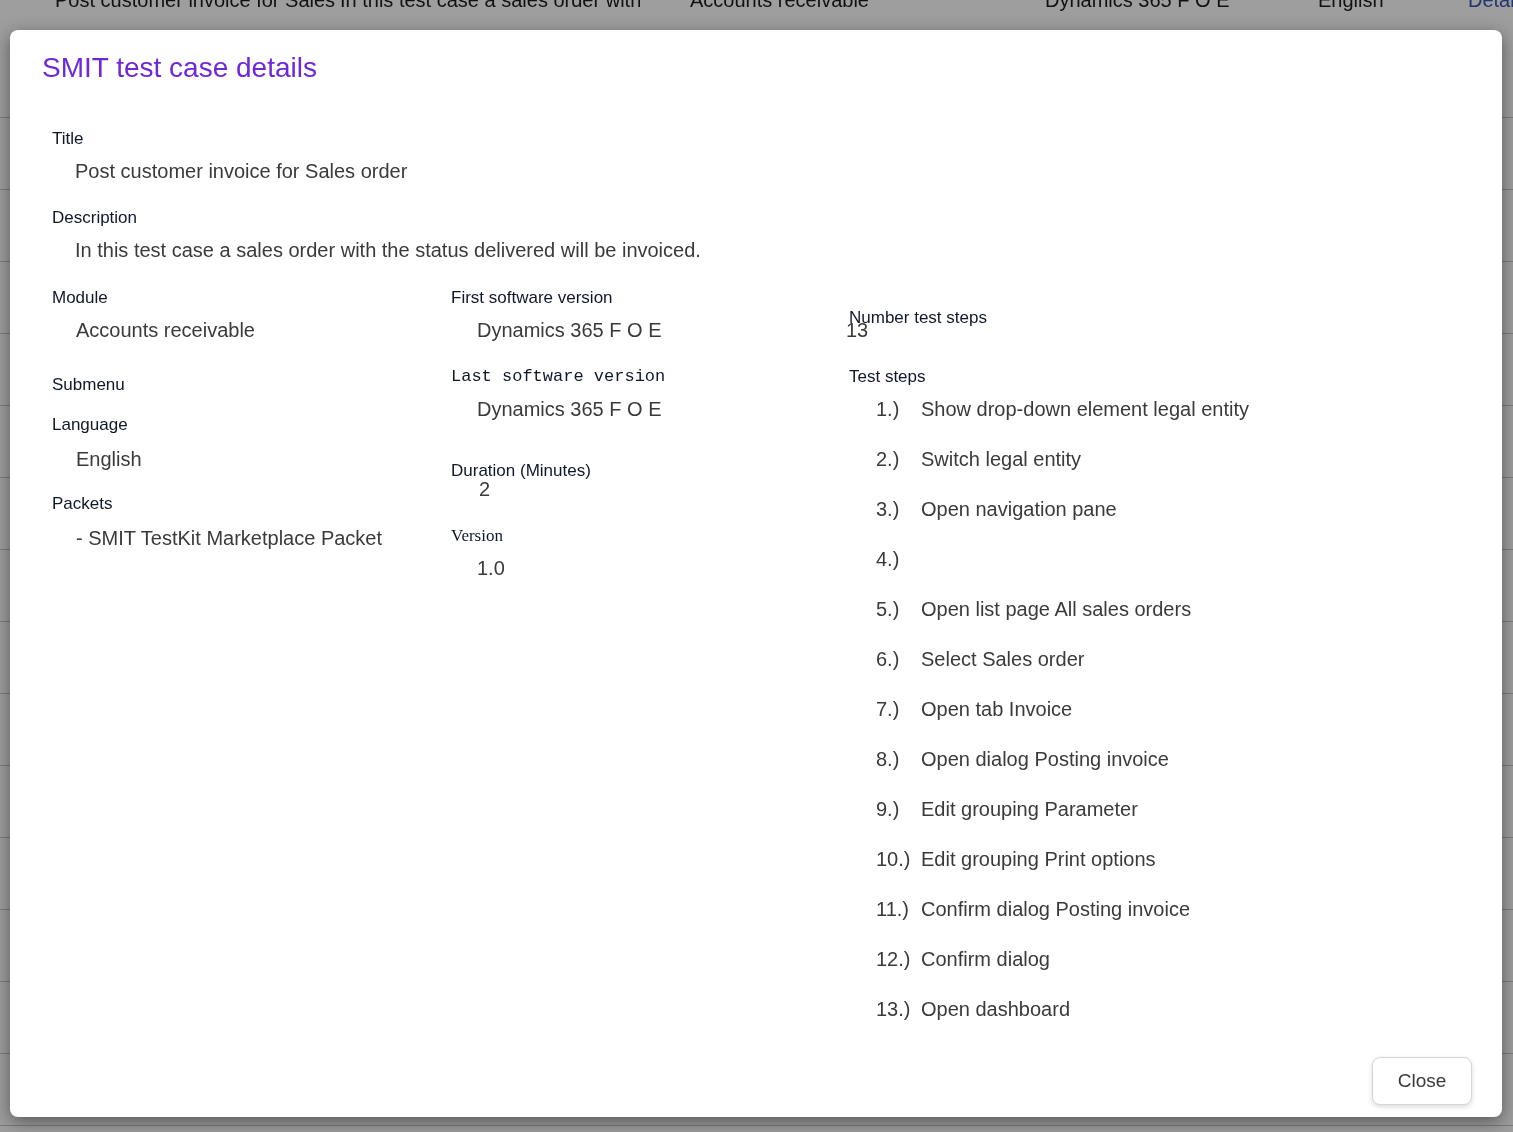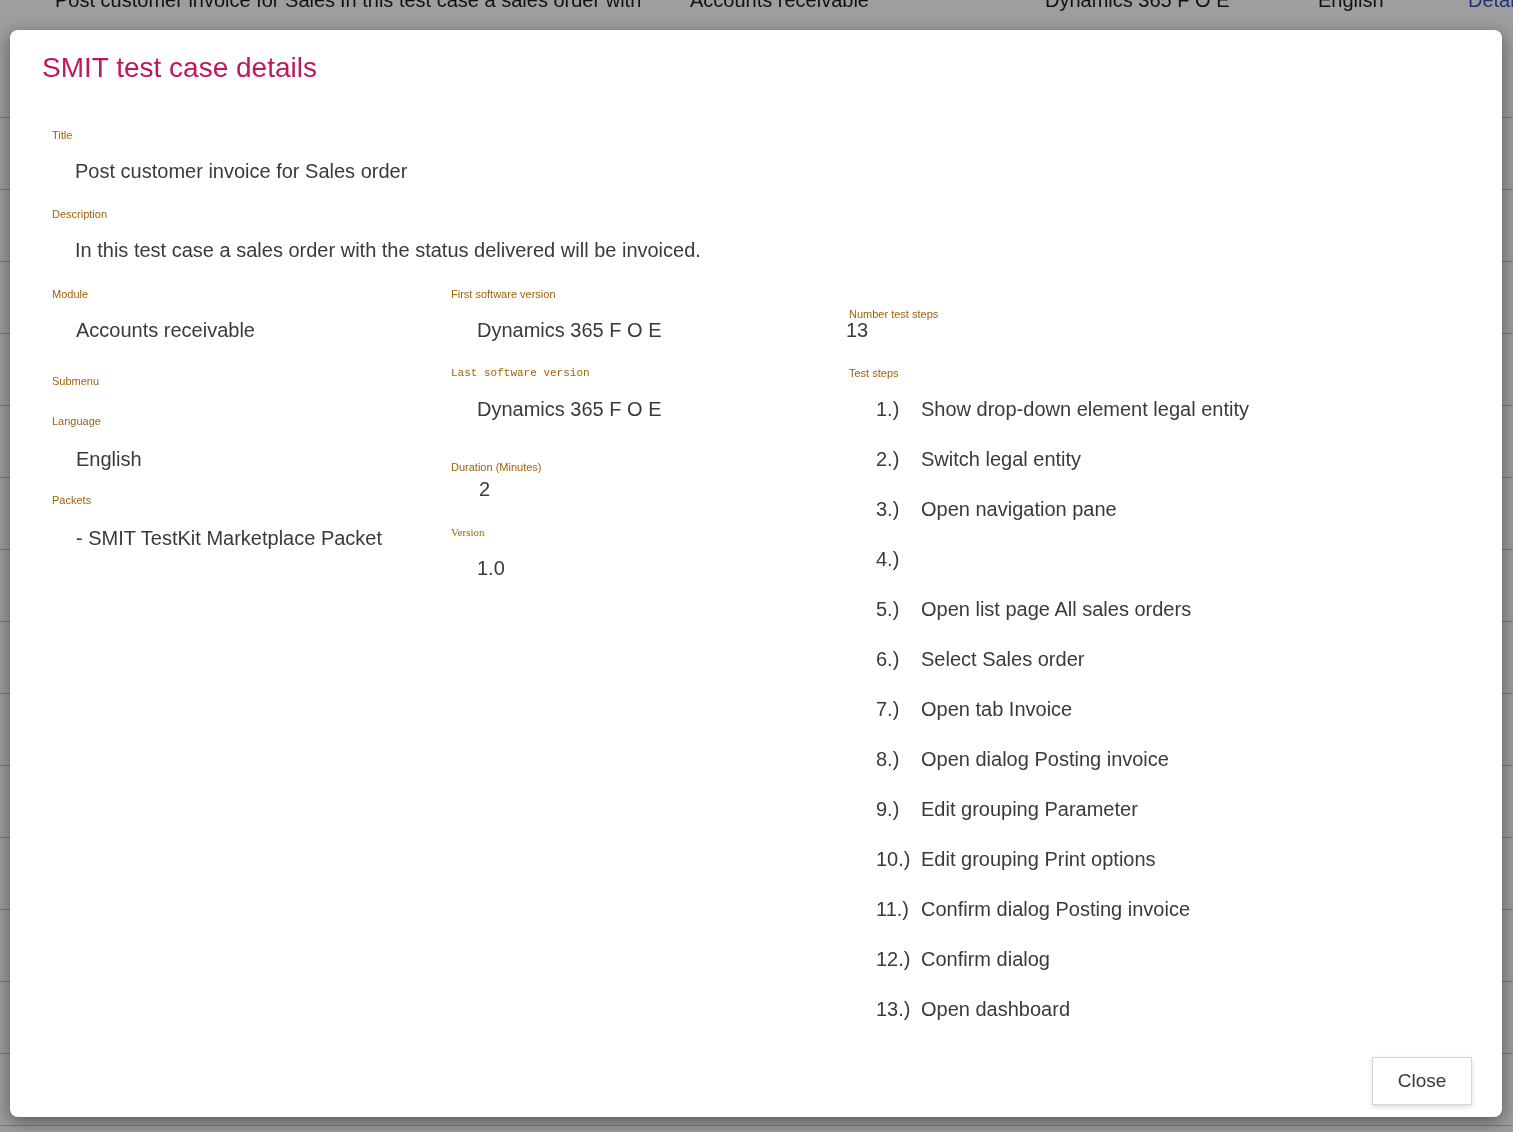--- a/index.html
+++ b/index.html
@@ -49,26 +49,26 @@
     position: absolute;
     left: 10px; top: 30px;
     width: 1492px; height: 1087px;
     background: #ffffff;
     border-radius: 8px;
     box-shadow: 0 5px 18px rgba(0, 0, 0, 0.45);
     z-index: 10;
   }
   .modal-heading {
     position: absolute; left: 32px; top: 22px;
-    font-size: 28px; color: #be185d; font-weight: 400;
+    font-size: 28px; color: #6d28d9; font-weight: 400;
   }
 
   .field-label {
     position: absolute;
-    font-size: 11px; color: #a16207; white-space: nowrap;
+    font-size: 17px; color: #0f172a; white-space: nowrap;
   }
   .field-value {
     position: absolute;
     font-size: 20px; color: #3b3a39; white-space: nowrap;
   }
 
   
   .lab-title   { left: 42px; top:  99px; }
   .val-title   { left: 65px; top: 130px; }
   .lab-desc    { left: 42px; top: 178px; }
@@ -107,21 +107,21 @@
   }
   .step .num { display: inline-block; width: 45px; }
   .step .txt { display: inline-block; }
 
   
   .close-btn {
     position: absolute; right: 30px; bottom: 12px;
     width: 100px; height: 48px;
     background: #ffffff;
     border: 1px solid #d6d6d6;
-    border-radius: 0;
+    border-radius: 8px;
     box-shadow: 0 2px 5px rgba(0, 0, 0, 0.14);
     font-size: 19px; color: #3b3a39;
     font-family: "Liberation Sans", sans-serif;
     cursor: pointer;
   }
 </style>
 </head>
 <body>
 
 <div class="bg-page">

